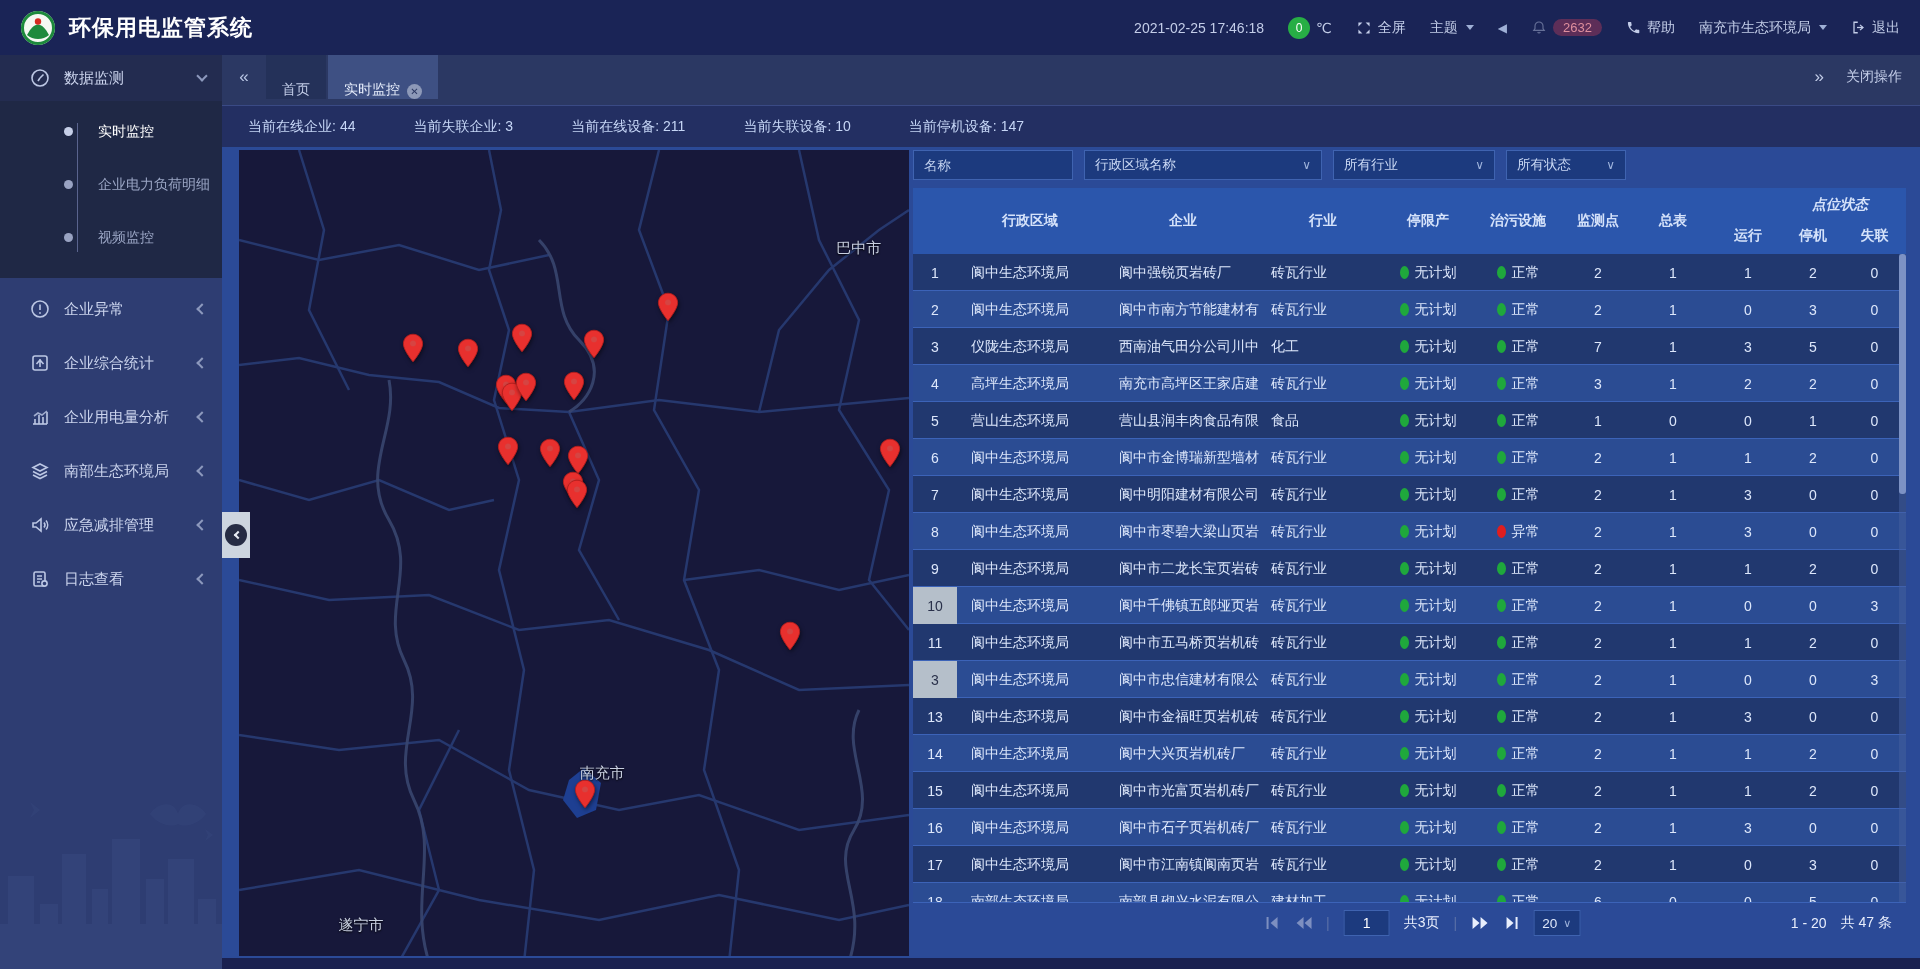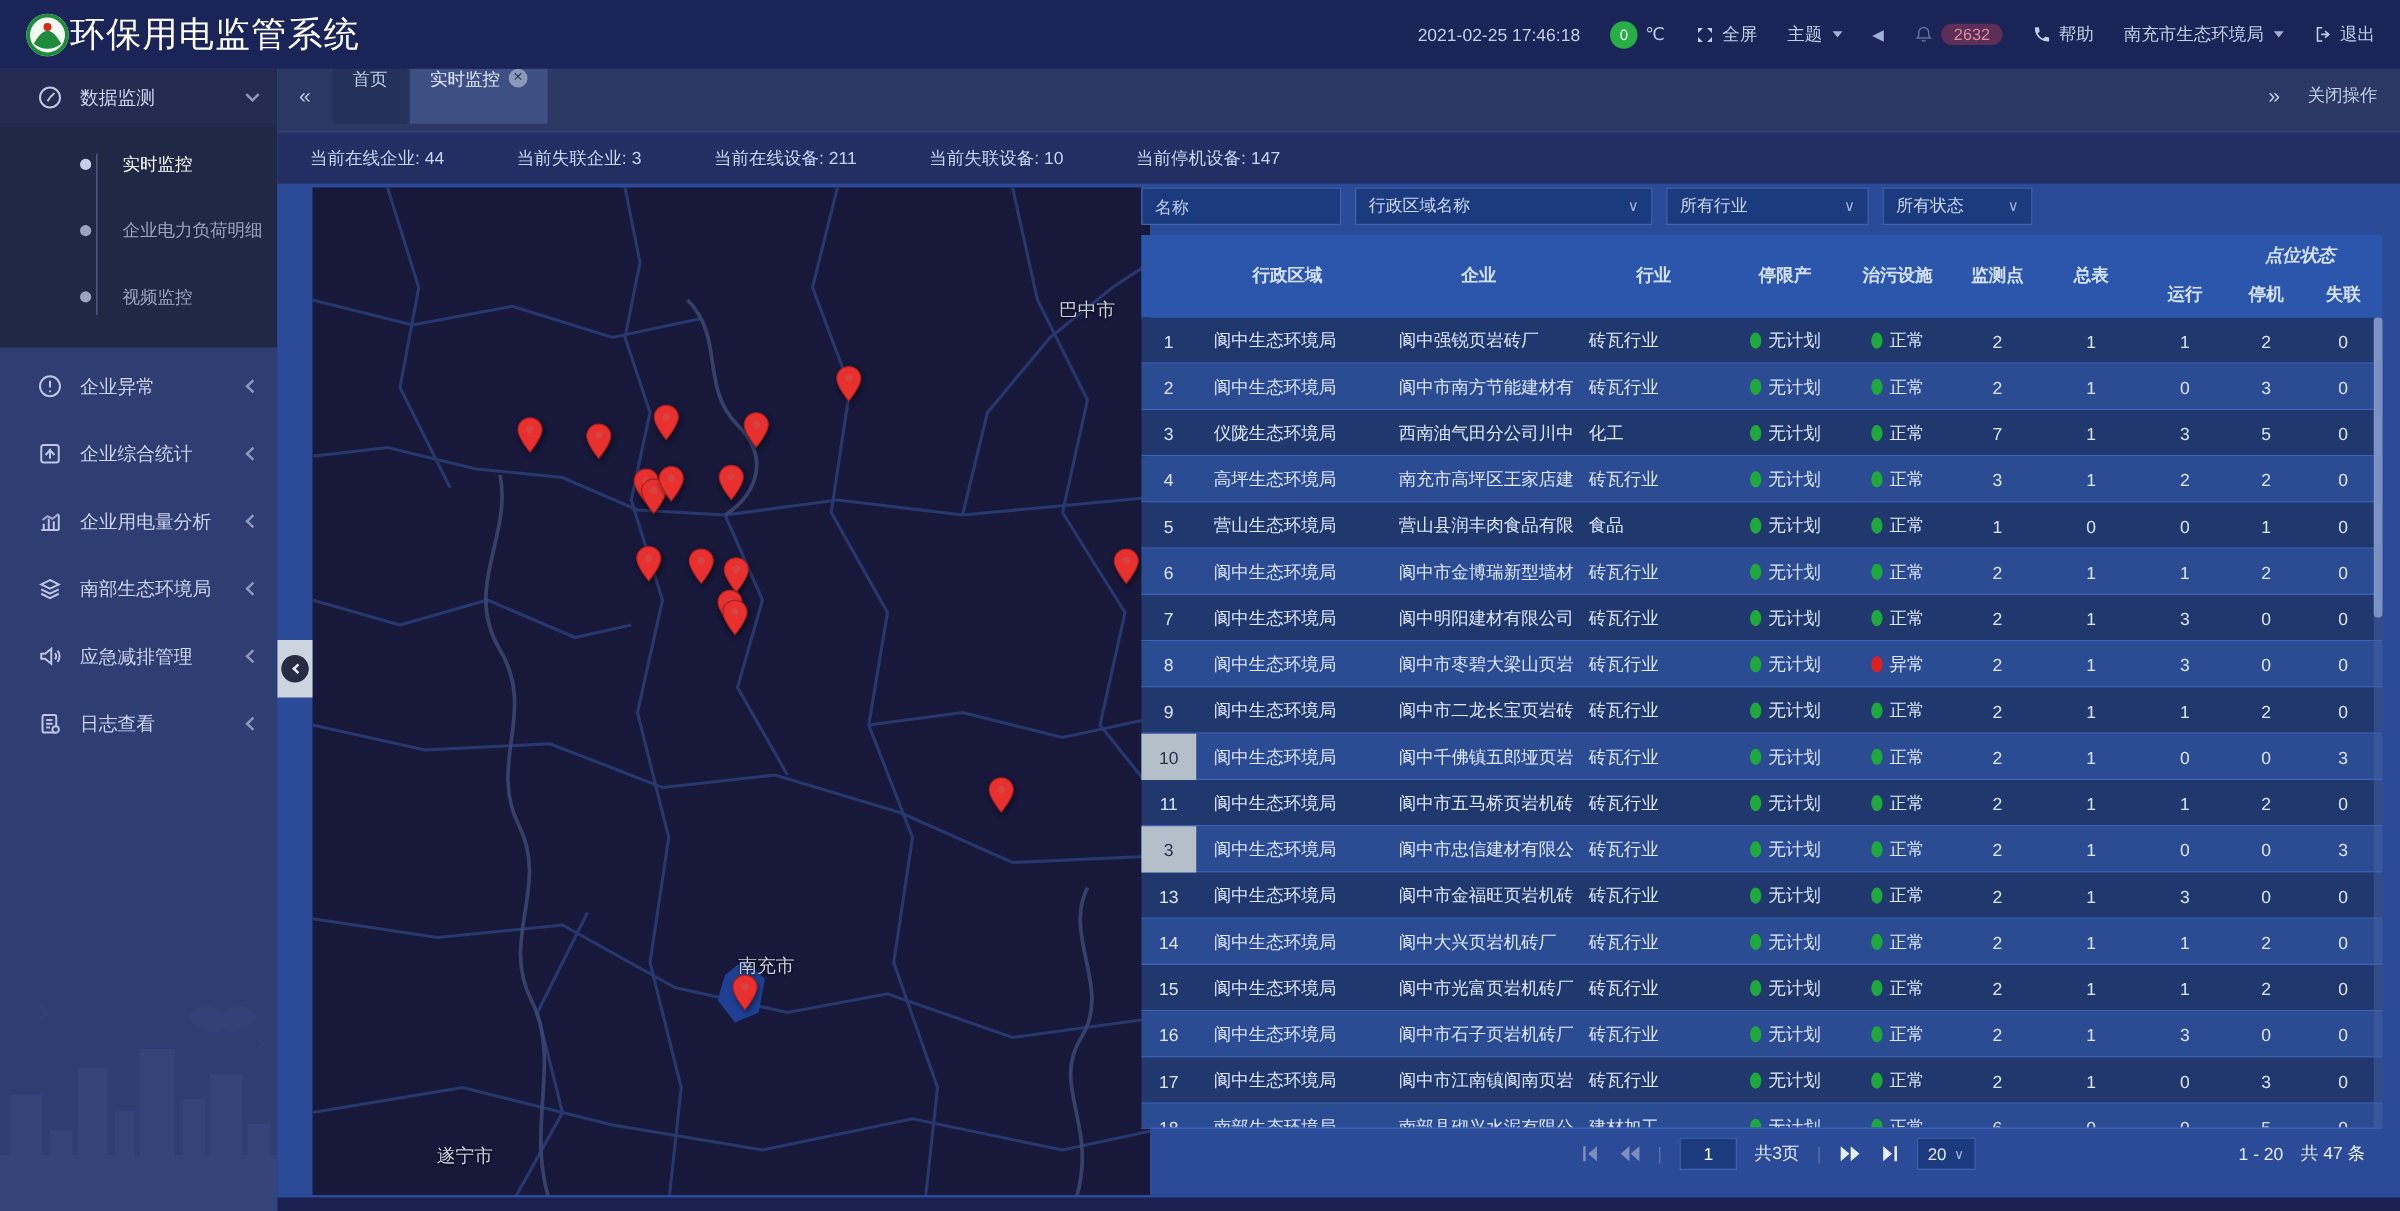--- a/index.html
+++ b/index.html
@@ -14,21 +14,21 @@
   }
   *{box-sizing:border-box;margin:0;padding:0}
   body{width:1920px;height:969px;overflow:hidden;background:var(--content-bg);
        font-family:"Liberation Sans","DejaVu Sans",sans-serif;color:var(--txt);}
   .app{position:relative;width:1920px;height:969px}
 
   
   .hdr{position:absolute;inset:0 0 auto 0;height:55px;background:var(--hdr-bg);
        display:flex;align-items:center;padding:0 20px;z-index:10}
   .logo{width:36px;height:36px;flex:0 0 auto}
-  .app-title{font-size:28px;font-weight:normal;color:#fff;margin-left:0;letter-spacing:1px}
+  .app-title{font-size:22px;font-weight:bold;color:#fff;margin-left:13px;letter-spacing:1px}
   .hdr-right{margin-left:auto;display:flex;gap:24px;color:var(--txt-dim);font-size:14px}
   .hdr-item{display:flex;align-items:center;gap:6px;white-space:nowrap}
   .temp-badge{width:22px;height:22px;border-radius:50%;background:#27ae45;color:#fff;
               display:flex;align-items:center;justify-content:center;font-size:12px}
   .caret{width:0;height:0;border-left:4px solid transparent;border-right:4px solid transparent;
          border-top:5px solid #9fb0d6;margin-left:2px}
   .notif-pill{background:rgba(196,62,92,.4);color:#de8f9d;border-radius:10px;
               padding:1px 10px;font-size:13px}
   .bell{opacity:.45}
   .hicon svg{display:block}
@@ -53,41 +53,41 @@
   .sb-sub-item.active .dot{background:#c6cfe8}
   .sb-gap{height:8px}
   .skyline{position:absolute;left:0;right:0;bottom:0;height:185px;opacity:.8}
 
   
   .tabbar{position:absolute;left:222px;top:55px;right:0;height:50px;background:var(--tab-bg);
           display:flex;align-items:flex-start}
   .tab-collapse{width:44px;height:44px;display:flex;align-items:center;justify-content:center;
                 color:#b9c6e4;font-size:17px;cursor:pointer}
   .tabs{display:flex;height:44px}
-  .tab{height:44px;display:flex;align-items:flex-start;padding:0 16px;margin-right:2px;
+  .tab{height:44px;display:flex;align-items:flex-end;padding:0 16px;margin-right:2px;
        font-size:14px;color:#c3cde8;background:var(--tab-inactive);cursor:pointer;gap:7px}
   .tab.active{background:var(--tab-active);color:#e4ebfa}
   .tab-close{width:15px;height:15px;border-radius:50%;background:#8d99b8;color:#2b3863;
              font-size:10px;display:flex;align-items:center;justify-content:center;line-height:1}
   .tabbar-right{margin-left:auto;display:flex;align-items:center;gap:22px;height:44px;
                 padding-right:18px;color:#c3cde8;font-size:14px}
 
   
   .statsbar{position:absolute;left:222px;top:105px;right:0;height:42px;background:var(--stats-bg);
             border-top:1px solid #3a4a85;display:flex;align-items:center;padding-left:26px;
             gap:58px;font-size:14px;color:#c6d6f6}
   .stat{white-space:nowrap}
   .stat b{font-weight:normal;margin-left:4px}
 
   
   .content{position:absolute;left:222px;top:147px;right:0;bottom:11px;background:var(--content-bg)}
   .footer-strip{position:absolute;left:222px;right:0;bottom:0;height:11px;background:#1a2150}
 
   
-  .map{position:absolute;left:28px;top:3px;width:670px;height:806px;background:var(--map-bg);overflow:hidden}
+  .map{position:absolute;left:17px;top:3px;width:670px;height:806px;background:var(--map-bg);overflow:hidden}
   .map svg.roads{position:absolute;inset:0}
   .map-label{position:absolute;transform:translate(-50%,-50%);color:#c8cfe0;font-size:15px;
              text-shadow:0 1px 2px #000;white-space:nowrap}
   .pin{position:absolute;width:22px;height:30px;transform:translate(-50%,-100%);
        filter:drop-shadow(1px 2px 2px rgba(0,0,0,.5))}
   .map-collapse{position:absolute;left:0;top:365px;width:28px;height:46px;background:#cdd5df;
                 display:flex;align-items:center;justify-content:center;cursor:pointer;z-index:3}
   .map-collapse .cbtn{width:22px;height:22px;border-radius:50%;background:#262c44;color:#e8ecf4;
                 display:flex;align-items:center;justify-content:center}
   .map-collapse .chev{border-color:#e8ecf4;width:6px;height:6px;margin-left:3px}

